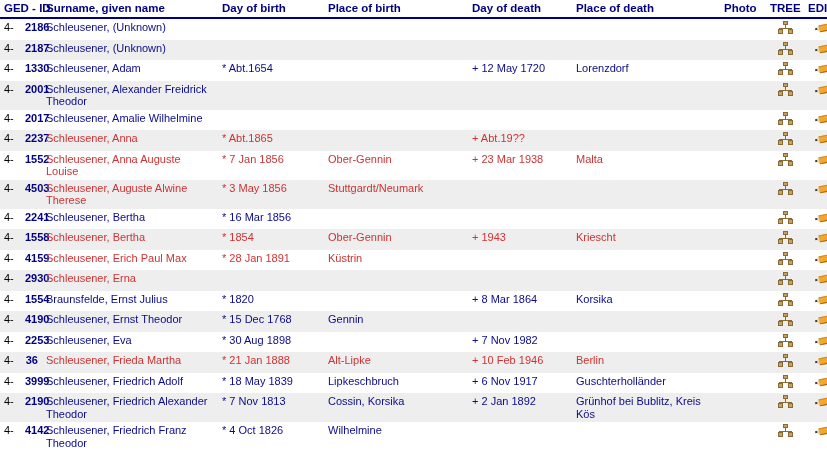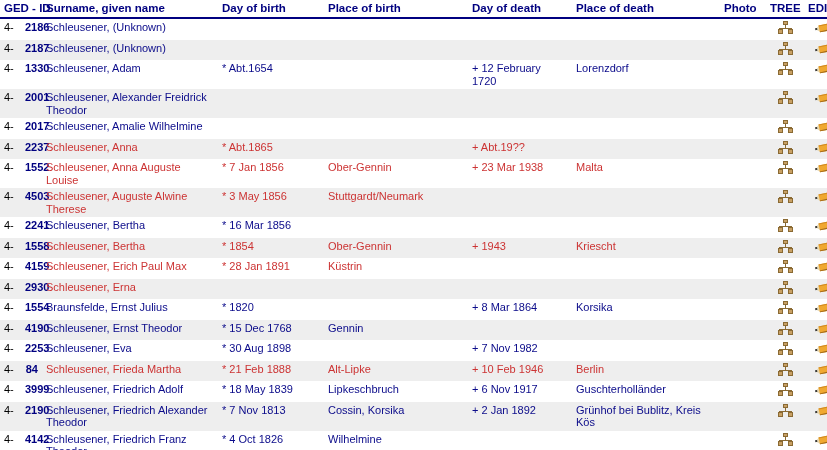--- a/index.html
+++ b/index.html
@@ -93,21 +93,21 @@
           <td class="c-photo">&nbsp;</td>
           <td class="c-tree"><span class="tree-icon"><span class="top"></span><span class="vbar"></span><span class="hbar"></span><span class="l1"></span><span class="l2"></span></span></td>
           <td class="c-edit"><span class="pencil-icon"><span class="tip"></span><span class="lead"></span><span class="body"></span></span></td>
         </tr>
         <tr class="even">
           <td class="c-ged">4-</td>
           <td class="c-id">1330</td>
           <td class="c-name blue">Schleusener, Adam</td>
           <td class="c-dob blue">* Abt.1654</td>
           <td class="c-pob blue"></td>
-          <td class="c-dod blue">+ 12 February 1720</td>
+          <td class="c-dod blue">+ 12 May 1720</td>
           <td class="c-pod blue">Lorenzdorf</td>
           <td class="c-photo">&nbsp;</td>
           <td class="c-tree"><span class="tree-icon"><span class="top"></span><span class="vbar"></span><span class="hbar"></span><span class="l1"></span><span class="l2"></span></span></td>
           <td class="c-edit"><span class="pencil-icon"><span class="tip"></span><span class="lead"></span><span class="body"></span></span></td>
         </tr>
         <tr class="odd">
           <td class="c-ged">4-</td>
           <td class="c-id">2001</td>
           <td class="c-name blue">Schleusener, Alexander Freidrick Theodor</td>
           <td class="c-dob blue"></td>
@@ -245,23 +245,23 @@
           <td class="c-dob blue">* 30 Aug 1898</td>
           <td class="c-pob blue"></td>
           <td class="c-dod blue">+ 7 Nov 1982</td>
           <td class="c-pod blue"></td>
           <td class="c-photo">&nbsp;</td>
           <td class="c-tree"><span class="tree-icon"><span class="top"></span><span class="vbar"></span><span class="hbar"></span><span class="l1"></span><span class="l2"></span></span></td>
           <td class="c-edit"><span class="pencil-icon"><span class="tip"></span><span class="lead"></span><span class="body"></span></span></td>
         </tr>
         <tr class="odd">
           <td class="c-ged">4-</td>
-          <td class="c-id">84</td>
+          <td class="c-id">36</td>
           <td class="c-name red">Schleusener, Frieda Martha</td>
-          <td class="c-dob red">* 21 Feb 1888</td>
+          <td class="c-dob red">* 21 Jan 1888</td>
           <td class="c-pob red">Alt-Lipke</td>
           <td class="c-dod red">+ 10 Feb 1946</td>
           <td class="c-pod red">Berlin</td>
           <td class="c-photo">&nbsp;</td>
           <td class="c-tree"><span class="tree-icon"><span class="top"></span><span class="vbar"></span><span class="hbar"></span><span class="l1"></span><span class="l2"></span></span></td>
           <td class="c-edit"><span class="pencil-icon"><span class="tip"></span><span class="lead"></span><span class="body"></span></span></td>
         </tr>
         <tr class="even">
           <td class="c-ged">4-</td>
           <td class="c-id">3999</td>

